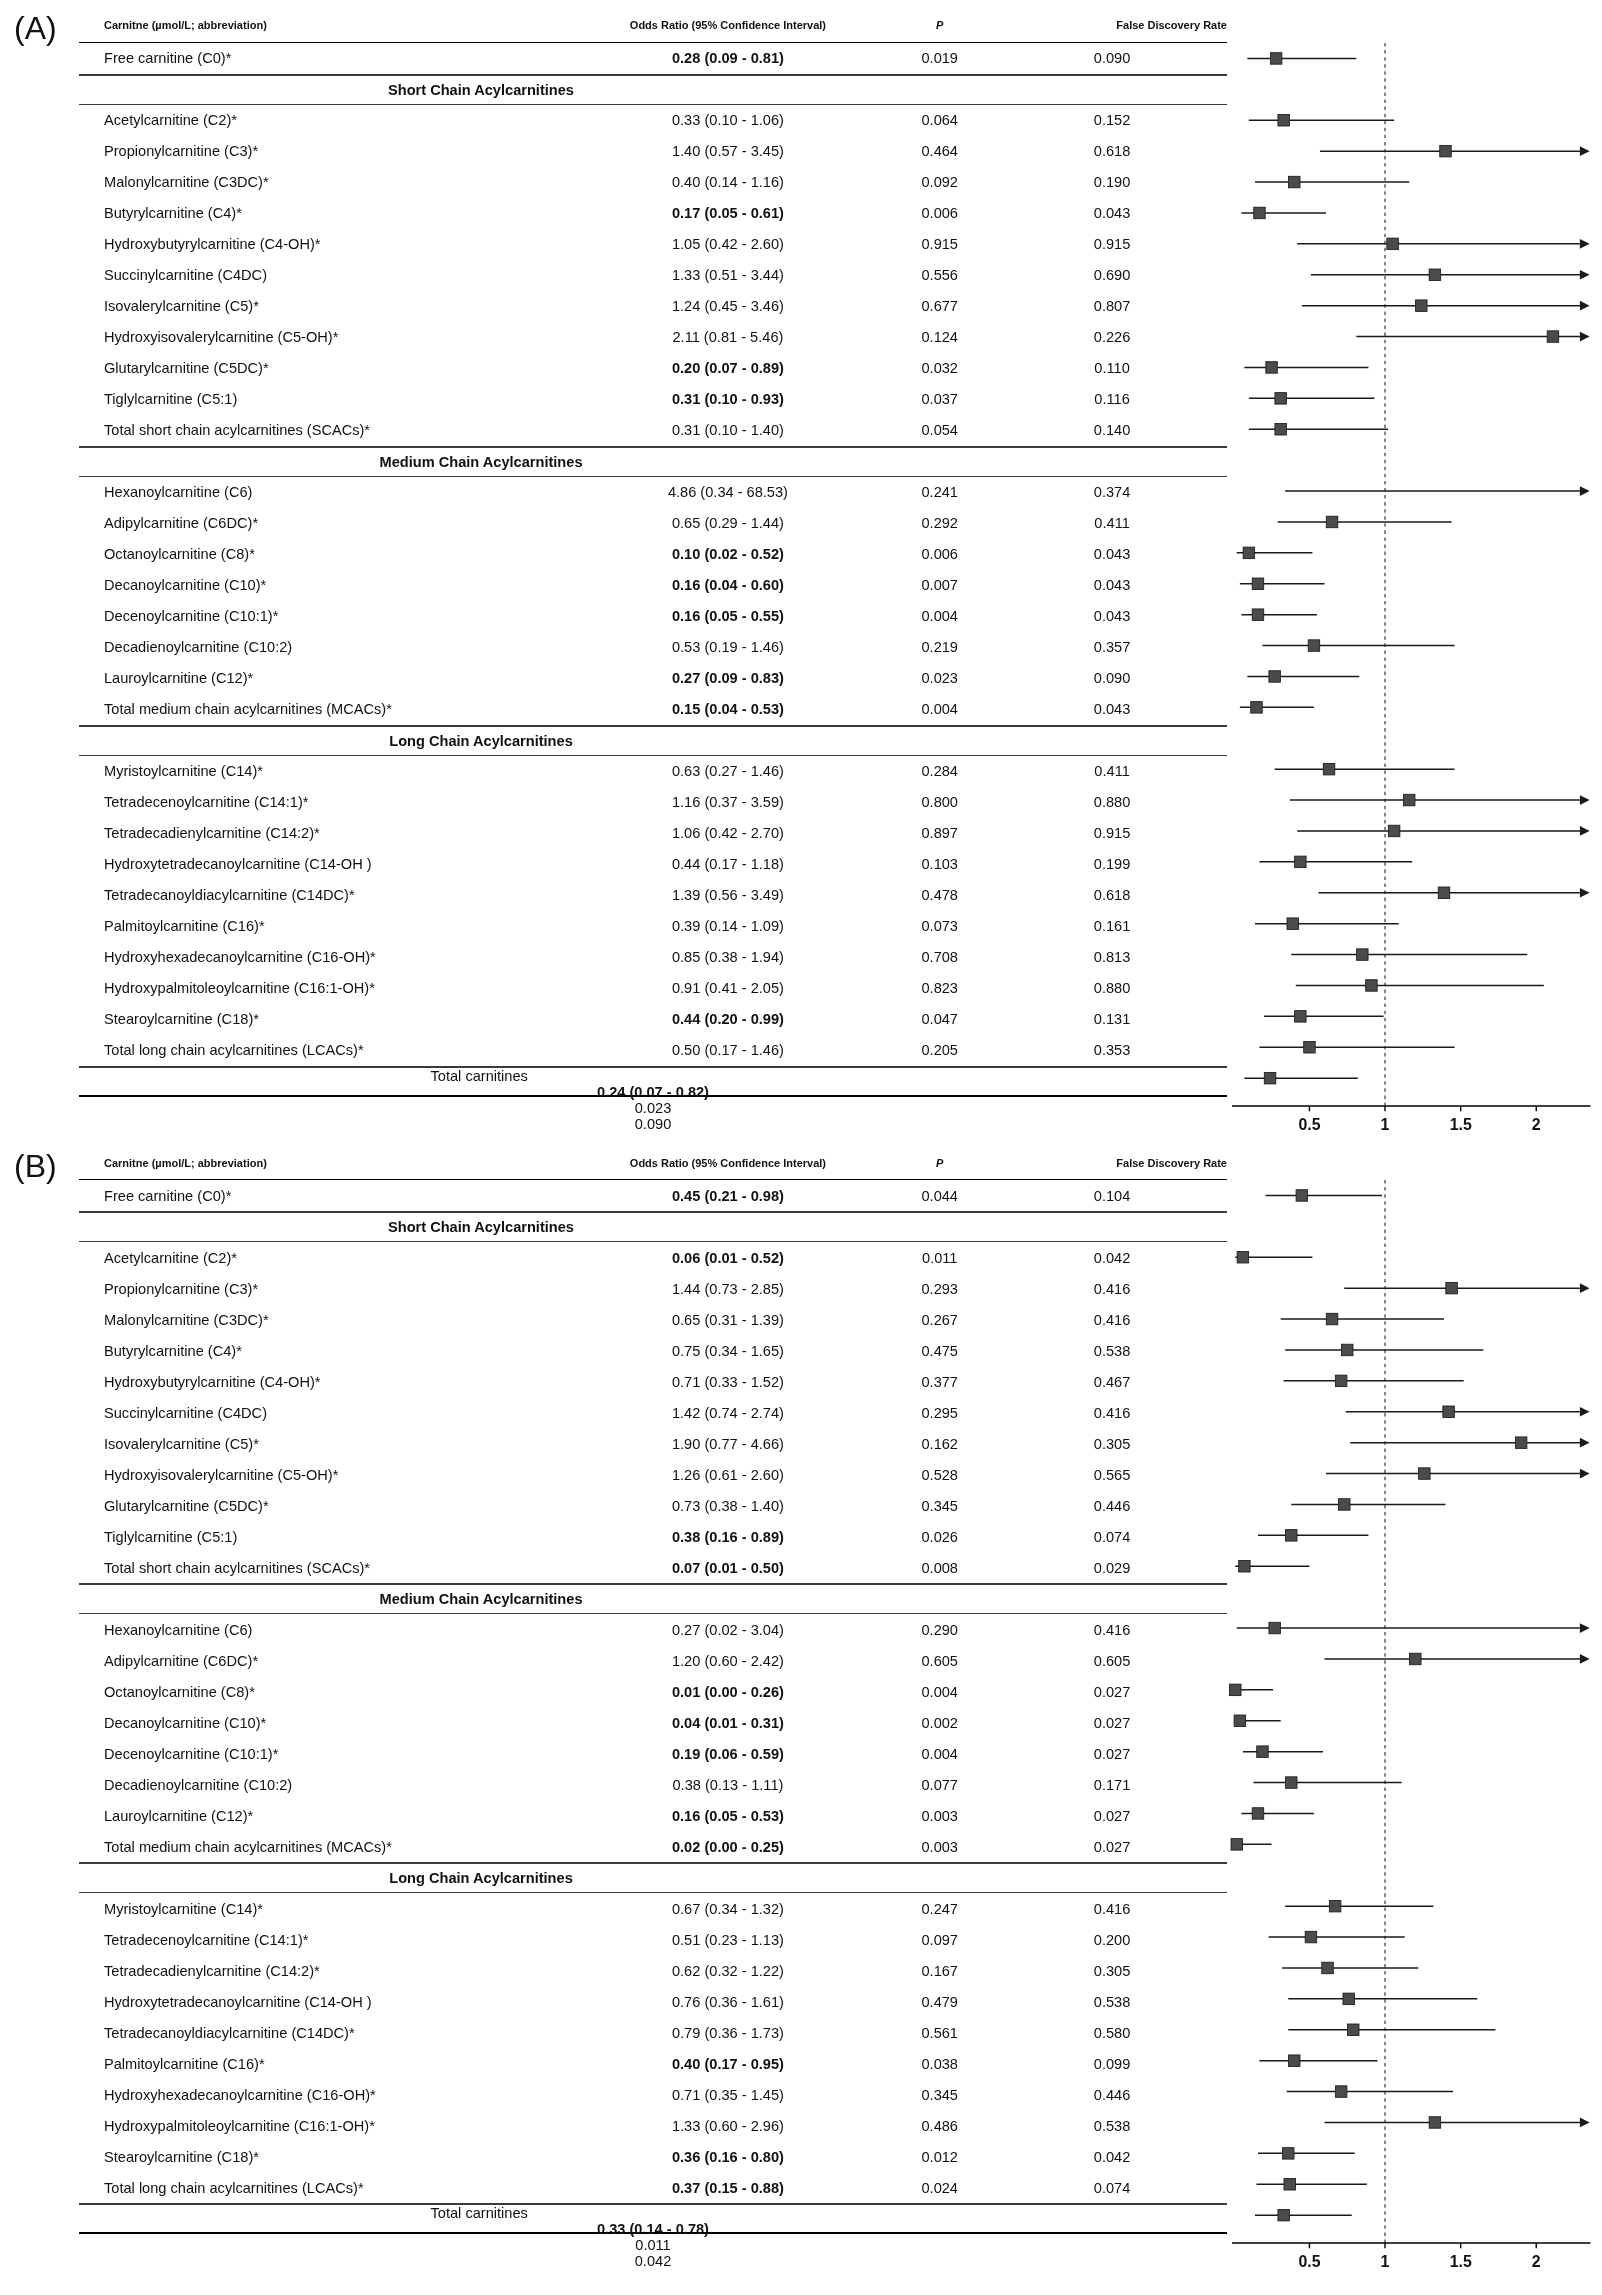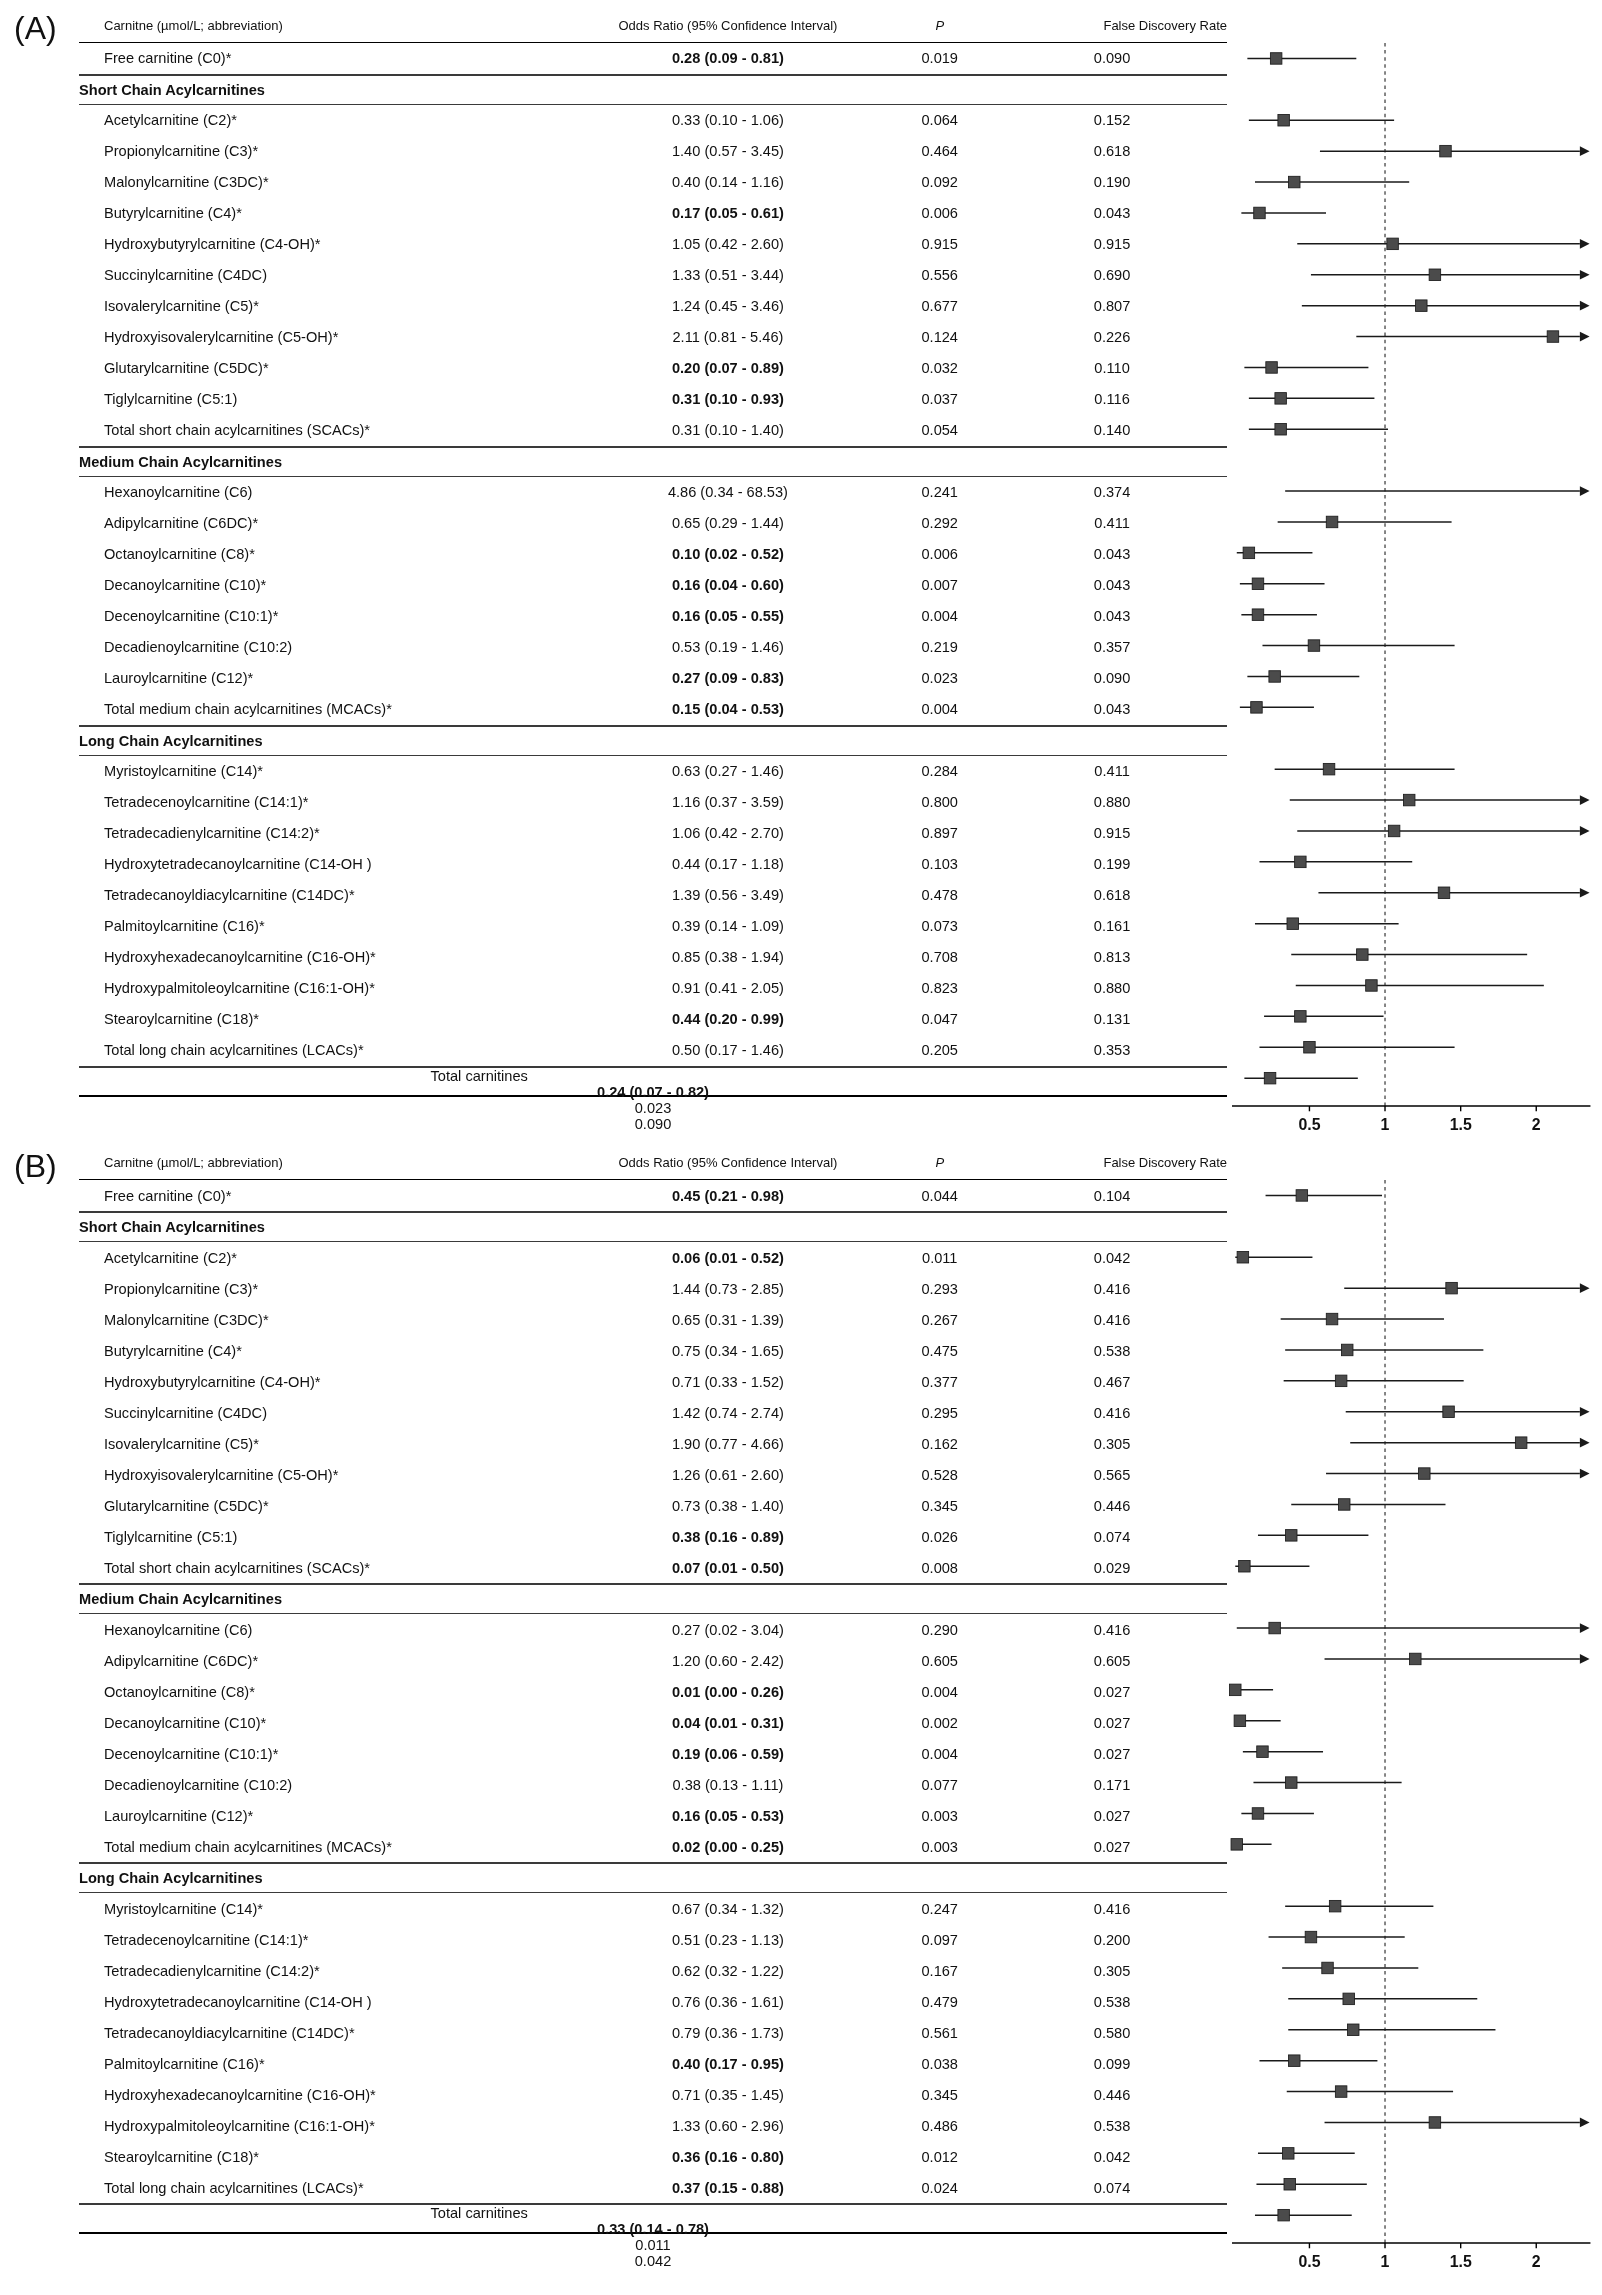--- a/index.html
+++ b/index.html
@@ -2,33 +2,33 @@
 <html style="font-size:14px"><head>
 <meta charset="utf-8">
 <style>
   * { box-sizing: border-box; margin: 0; padding: 0; }
   html, body { background: #ffffff; }
   body { width: 1602px; font-family: "Liberation Sans", sans-serif; color: #111; }
   #page { padding: 8.8px 5.3px 7px 14px; }
   .panel { display: flex; align-items: flex-start; margin-bottom: 10.6px; }
   .panel-label { width: 65px; font-size: 32px; line-height: 1; padding-top: 3.5px; flex: none; }
   .table { width: 1148px; flex: none; }
-  .thead { display: flex; align-items: center; height: 34px; font-weight: normal; font-size: 13px; border-bottom: 1.8px solid #000; }
+  .thead { display: flex; align-items: center; height: 34px; font-weight: bold; font-size: 11px; border-bottom: 1.8px solid #000; }
   .h-name { width: 495px; padding-left: 25px; }
   .h-or   { width: 309px; text-align: center; }
   .h-p    { width: 115px; text-align: center; font-style: italic; }
   .h-fdr  { width: 230px; text-align: right; }
   .trow { display: flex; align-items: center; height: 31px; font-size: 14.6px; }
   .c-name { width: 495px; padding-left: 25px; }
   .c-or   { width: 309px; text-align: center; }
   .c-p    { width: 115px; text-align: center; }
   .c-fdr  { width: 230px; text-align: center; }
   .or-bold { font-weight: bold; }
   .trow.section { border-top: 2.6px double #3a3a3a; border-bottom: 0.9px solid #3a3a3a; font-weight: bold; }
-  .section-title { width: 804px; }
+  .section-title { width: 804px; text-align: center; }
   .trow.total { border-top: 2.6px double #3a3a3a; border-bottom: 2.6px solid #000; flex-direction: column; }
   .plot-holder { flex: none; margin-top: 34px; margin-left: 5.3px; }
   svg { overflow: visible; display: block; }
 </style>
 </head>
 <body>
 
 <div id="page">
   <div class="panel">
     <div class="panel-label">(A)</div>

